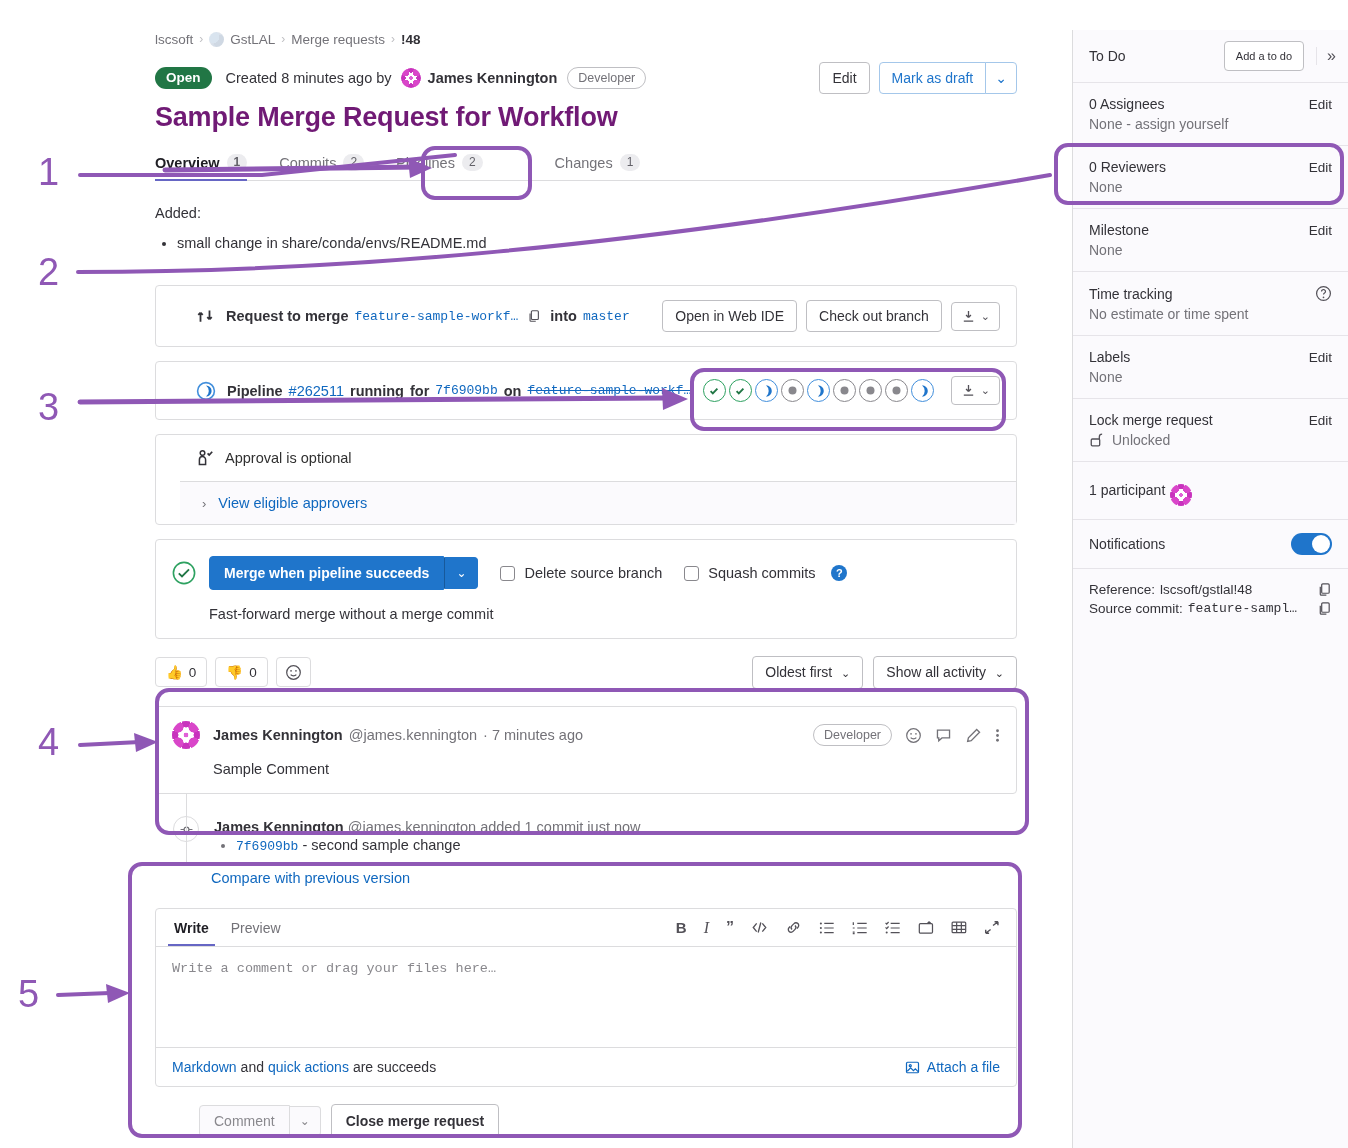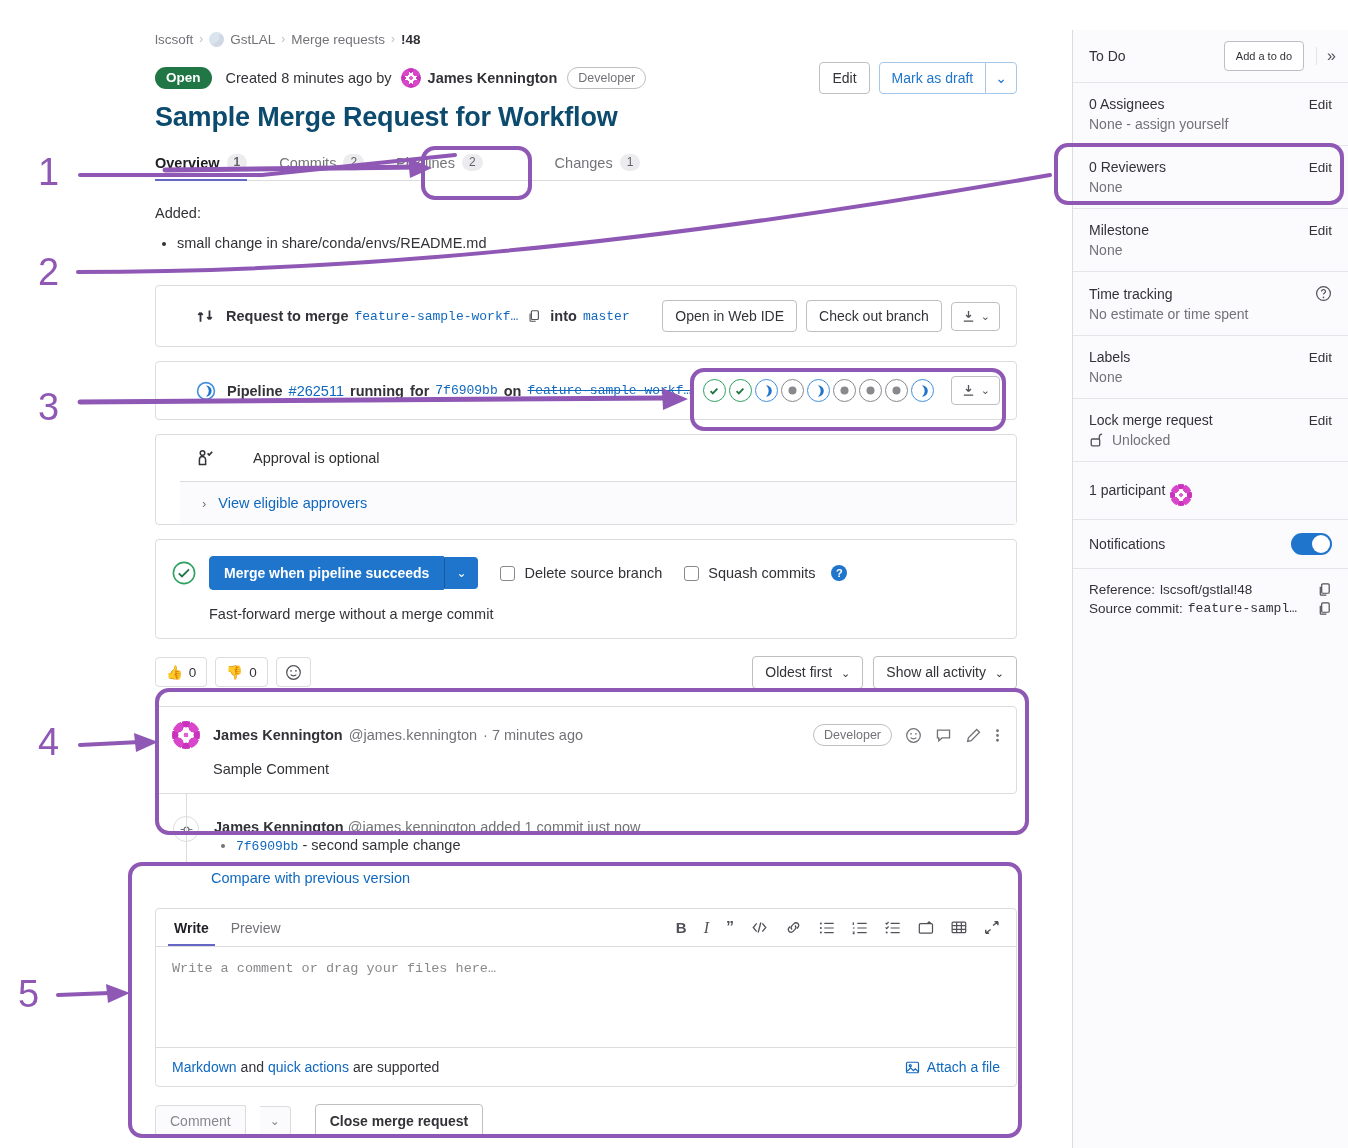--- a/index.html
+++ b/index.html
@@ -73,21 +73,21 @@
     border:1px solid #bfbfc3; border-radius:4px; background:#fff; color:#333238;
     cursor:pointer; white-space:nowrap; font-family:inherit;
   }
   .btn-confirm-outline { color:#1f75cb; border-color:#a4c7ea; }
   .btn-group { display:flex; }
   .btn-group .btn:first-child { border-top-right-radius:0; border-bottom-right-radius:0; }
   .btn-group .btn:last-child { border-top-left-radius:0; border-bottom-left-radius:0; margin-left:-1px; padding:6px 9px; }
 
   
   h1.mr-title {
-    font-size:27px; font-weight:700; color:#0c4a6e; margin:12px 0 0 0; letter-spacing:-0.2px;
+    font-size:27px; font-weight:700; color:#701a75; margin:12px 0 0 0; letter-spacing:-0.2px;
   }
 
   
   .tabs { display:flex; align-items:flex-end; gap:0; margin-top:16px; border-bottom:1px solid #dcdcde; height:32px; }
   .tab { display:flex; align-items:center; gap:7px; padding:0 16px 9px 16px; font-size:14.5px; color:#737278; cursor:pointer; position:relative; }
   .tab:first-child { padding-left:0; }
   .tab.active { color:#1f1e24; font-weight:700; }
   .tab.active::after { content:""; position:absolute; left:0; right:16px; bottom:-1px; height:2px; background:#6666c4; }
   .tab-count { background:#ececef; color:#626168; font-size:12px; border-radius:9px; padding:1px 7px; line-height:15px; }
 
@@ -115,21 +115,21 @@
 
   
   .stage-icons { display:flex; align-items:center; gap:3px; }
   .st { width:23px; height:23px; border-radius:50%; display:flex; align-items:center; justify-content:center; }
   .st-success { border:1.6px solid #2da160; }
   .st-running { border:1.6px solid #428fdc; }
   .st-pending { border:1.6px solid #89888d; }
 
   
   .approval-block { margin-top:14px; }
-  .approval-top { display:flex; align-items:center; padding:14px 16px; font-size:14.5px; border-bottom:1px solid #dcdcde;gap:28px; }
+  .approval-top { display:flex; align-items:center; padding:14px 16px; font-size:14.5px; border-bottom:1px solid #dcdcde; }
   .approval-sub { display:flex; align-items:center; padding:13px 16px; background:#fbfafd; font-size:14.5px; }
   .chev-right { color:#737278; margin:0 12px 0 6px; font-size:13px; }
 
   
   .merge-box { margin-top:14px; padding:16px; }
   .merge-line { display:flex; align-items:center; gap:0; }
   .check-circle { width:24px; height:24px; flex:0 0 24px; margin-right:13px; }
   .btn-merge {
     background:#1f75cb; border:1px solid #1f75cb; color:#fff; font-weight:600;
     font-size:14px; padding:8px 14px; border-radius:4px 0 0 4px; cursor:pointer; font-family:inherit;
@@ -177,21 +177,21 @@
   .editor { margin-top:22px; border:1px solid #dcdcde; border-radius:4px; background:#fff; }
   .editor-head { display:flex; align-items:center; border-bottom:1px solid #dcdcde; padding:0 16px; height:38px; }
   .etab { font-size:14px; color:#737278; padding:9px 2px; margin-right:18px; cursor:pointer; position:relative; }
   .etab.active { color:#1f1e24; font-weight:700; }
   .etab.active::after { content:""; position:absolute; left:-4px; right:-4px; bottom:-1px; height:2px; background:#6666c4; }
   .etools { margin-left:auto; display:flex; align-items:center; gap:17px; color:#535158; }
   .editor-area { height:100px; padding:14px 16px; font-family:"Liberation Mono", monospace; font-size:13.5px; color:#89888d; }
   .editor-foot { border-top:1px solid #dcdcde; padding:11px 16px; display:flex; align-items:flex-end; font-size:14px; }
   .attach { margin-left:auto; display:flex; align-items:center; gap:7px; color:#1068bf; cursor:pointer; }
 
-  .form-actions { display:flex; align-items:center; gap:24px; margin-top:17px; }
+  .form-actions { display:flex; align-items:center; gap:10px; margin-top:17px;margin-left:44px; }
   .btn-comment { color:#89888d; border:1px solid #dcdcde; background:#fbfafd; border-radius:4px 0 0 4px; padding:7px 14px; font-size:14px; font-family:inherit; cursor:pointer; }
   .btn-comment-caret { color:#89888d; border:1px solid #dcdcde; border-left:0; background:#fbfafd; border-radius:0 4px 4px 0; padding:7px 10px; font-size:12px; cursor:pointer; margin-left:-10px; }
 
   
   .sb-row { padding:13px 16px; border-bottom:1px solid #e6e4e9; }
   .sb-row.no-border { border-bottom:0; }
   .sb-head { display:flex; align-items:center; justify-content:space-between; padding:11px 12px 11px 16px; border-bottom:1px solid #e6e4e9; }
   .sb-title { font-size:14px; color:#333238; }
   .sb-edit { font-size:13.5px; color:#333238; cursor:pointer; }
   .sb-label { font-size:14px; color:#333238; font-weight:400; }
@@ -543,21 +543,21 @@
           <svg width="16" height="15" viewBox="0 0 17 15" fill="none" stroke="#535158" stroke-width="1.5">
             <path d="M9.6 5.4l5.2-4M14.8 1.4h-3.6M14.8 1.4v3.6M7 9.6l-5.2 4M1.8 13.6h3.6M1.8 13.6V10"></path>
           </svg>
         </div>
       </div>
       <div class="editor-area">Write a comment or drag your files here…</div>
       <div class="editor-foot">
         <span class="link">Markdown</span>
         <span style="margin:0 4px;color:#333238">and</span>
         <span class="link">quick actions</span>
-        <span style="margin-left:4px;color:#333238">are supported</span>
+        <span style="margin-left:4px;color:#333238">are succeeds</span>
         <div class="attach">
           <svg width="15" height="15" viewBox="0 0 16 16" fill="none" stroke="#1068bf" stroke-width="1.3">
             <rect x="1.6" y="2.4" width="12.8" height="11.2" rx="1.2"></rect>
               <circle cx="5.6" cy="6" r="1.1"></circle>
               <path d="M2.4 12l3.6-3.6 3 3 2-2 3 3"></path>
           </svg>
           <span>Attach a file</span>
         </div>
       </div>
     </div>

